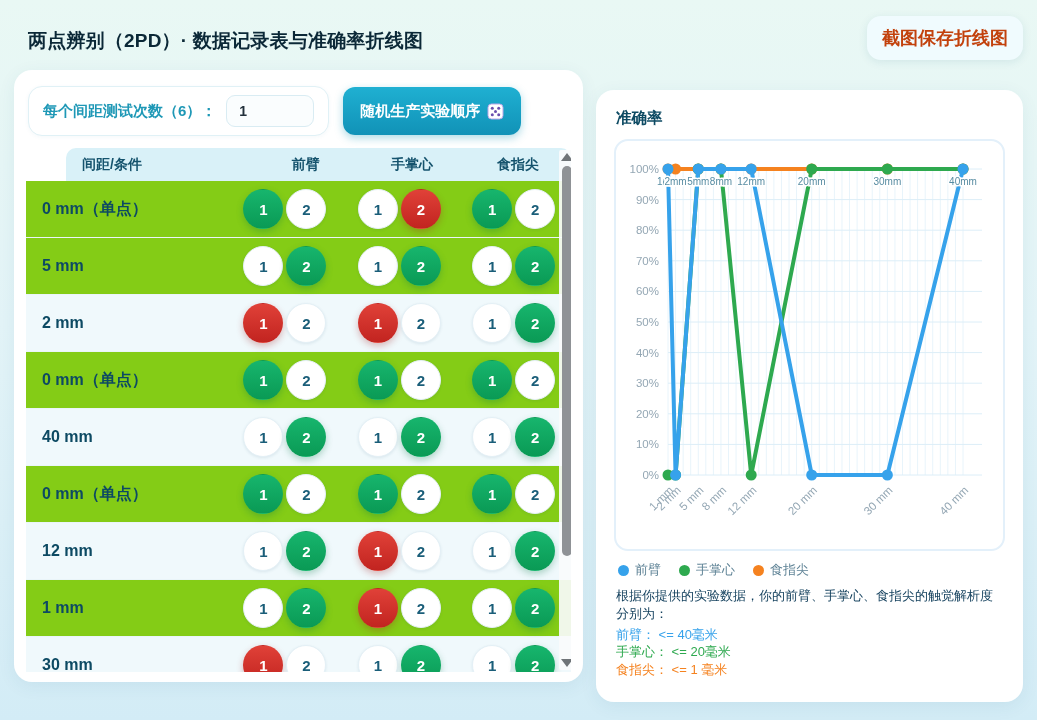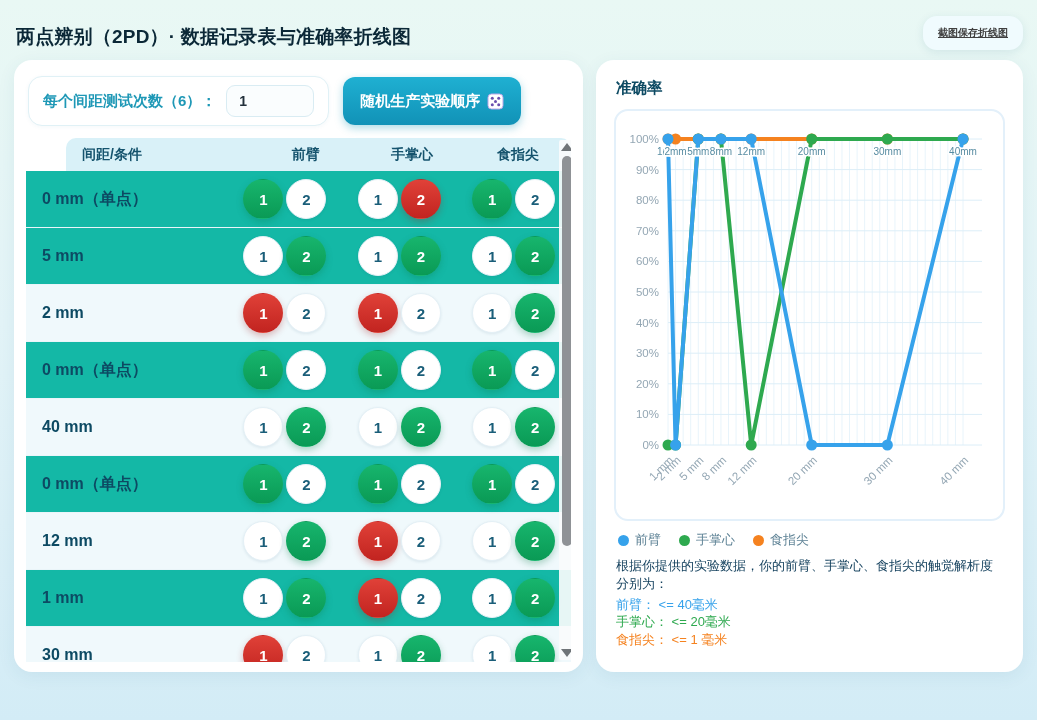--- a/index.html
+++ b/index.html
@@ -3,47 +3,46 @@
 <meta charset="utf-8">
 <style>
   * { box-sizing: border-box; margin: 0; padding: 0; }
   html,body { width:1037px; height:720px; }
   body {
     font-family: "Liberation Sans", "DejaVu Sans", sans-serif;
     background: linear-gradient(180deg, #e9f8f4 0%, #e3f4f8 45%, #d3ecf6 100%);
     overflow: hidden;
     color: #0d4a63;
   }
-  .topbar { display:flex; align-items:flex-end; justify-content:space-between; padding:16px 14px 10px 16px; }
+  .topbar { display:flex; align-items:center; justify-content:space-between; padding:16px 14px 10px 28px; }
   .page-title { font-size:19px; font-weight:700; color:#0b2837; letter-spacing:.2px; padding-top:6px; }
   .save-btn {
-    border:none; cursor:pointer; background:#f0fbfe; color:#404040; font-weight:700; font-size:10px;
+    border:none; cursor:pointer; background:#f0fbfe; color:#c2410c; font-weight:700; font-size:18px;
     padding:10px 15px; border-radius:14px; box-shadow:0 2px 10px rgba(10,90,120,.10);
     font-family: inherit;
-    text-decoration: underline;
   }
   .main { display:flex; gap:13px; padding:0 14px; }
   .card { background:#ffffff; border-radius:18px; box-shadow:0 4px 18px rgba(20,80,110,.07); height:612px; }
   .card.left { width:571px; padding:14px 12px; }
-  .card.right { flex:1; padding:16px 18px; }
+  .card.right { flex:1; padding:16px 18px;margin-top:20px; }
 
   
   .controls { display:flex; align-items:center; gap:14px; margin:2px 2px 12px 2px; }
   .control-box { display:flex; align-items:center; gap:10px; border:1px solid #e0f1f6; border-radius:14px; padding:8px 14px; background:#fff; box-shadow:0 1px 4px rgba(30,120,150,.05); }
   .control-label { color:#1e98b6; font-size:15px; font-weight:700; }
   .trials-input { width:88px; height:32px; border:1px solid #d9ecf3; background:#fafdfe; border-radius:9px; padding:0 12px; font-size:14px; font-weight:700; color:#23313c; font-family:inherit; }
   .rand-btn { border:none; cursor:pointer; display:flex; align-items:center; gap:7px; height:48px; padding:0 17px; border-radius:12px;
     background:linear-gradient(180deg,#1fb0d2,#1192b7); color:#fff; font-weight:700; font-size:15px; box-shadow:0 3px 9px rgba(14,150,180,.35); font-family:inherit; }
 
   
   .table-wrap { position:relative; height:524px; overflow:hidden; }
   .t-header { display:grid; grid-template-columns:37% 21% 21% 21%; background:#d9f1f8; border-radius:10px 10px 0 0; height:33px; align-items:center;margin-left:40px; }
   .t-header .hcell { font-size:14px; font-weight:700; color:#15536d; text-align:center; }
   .t-header .hcell:first-child { text-align:left; padding-left:16px; }
-  .t-row { display:grid; grid-template-columns:37% 21% 21% 21%; height:57px; align-items:center; border-bottom:1px solid #eaf5f9; background:#14b8a6; }
+  .t-row { display:grid; grid-template-columns:37% 21% 21% 21%; height:57px; align-items:center; border-bottom:1px solid #eaf5f9; background:#84cc16; }
   .t-row.alt { background:#f0f9fc; }
   .row-label { font-size:16px; font-weight:700; color:#0d4a63; padding-left:16px; }
   .pair { display:flex; justify-content:center; gap:3px; }
   .choice { width:40px; height:40px; border-radius:50%; border:1.5px solid #e4f0f6; background:#fff; color:#1a5e79;
     font-size:15px; font-weight:700; cursor:pointer; box-shadow:0 1px 3px rgba(30,80,110,.10); font-family:inherit; }
   .choice.correct { background:linear-gradient(180deg,#17b56d,#0a9a55); border-color:transparent; color:#fff; box-shadow:0 3px 7px rgba(10,120,70,.30); }
   .choice.wrong { background:linear-gradient(180deg,#e04138,#c22420); border-color:transparent; color:#fff; box-shadow:0 3px 7px rgba(160,30,30,.30); }
 
   
   .scrollbar { position:absolute; top:2px; right:-4px; bottom:2px; width:16px; background:rgba(250,251,252,.92); border-radius:2px; }

